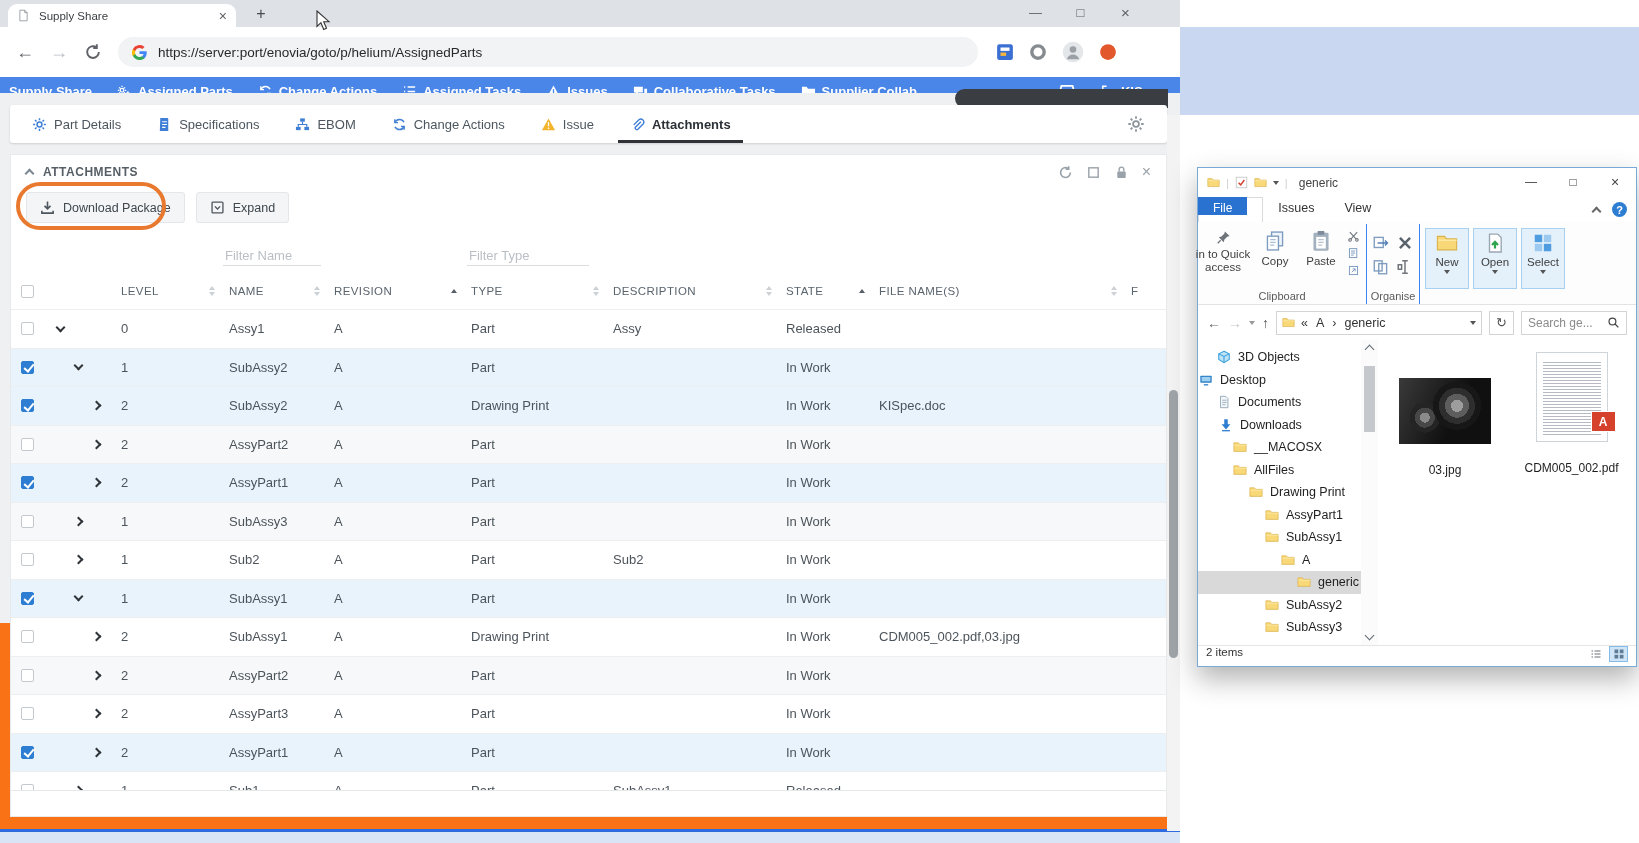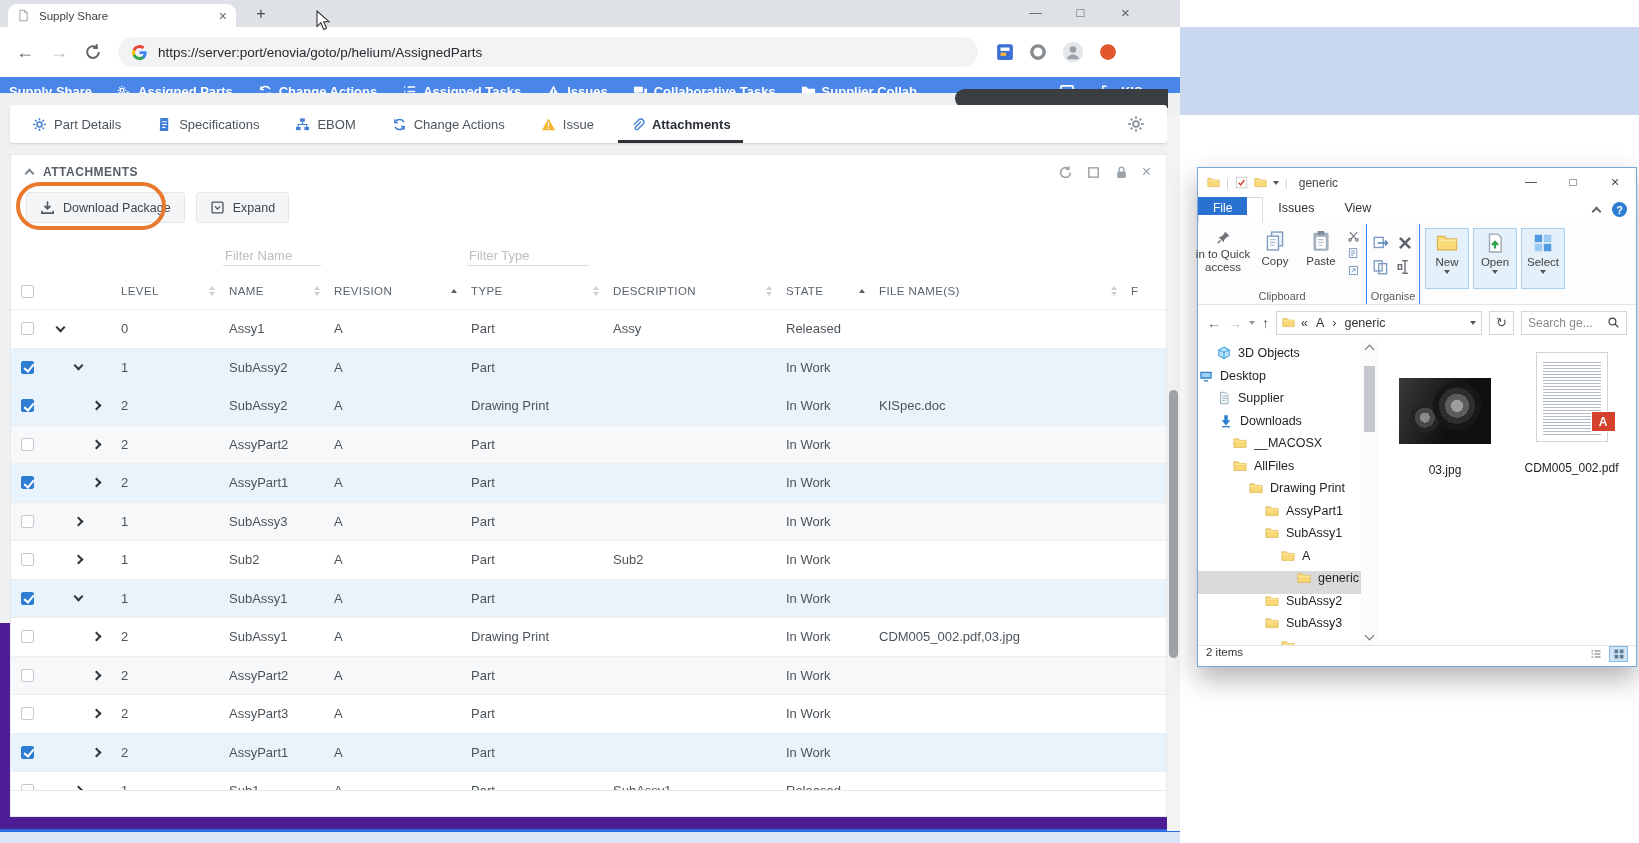--- a/index.html
+++ b/index.html
@@ -1,21 +1,21 @@
 <!DOCTYPE html>
 <html><head>
 <meta charset="utf-8">
 <style>
   * { box-sizing: border-box; margin: 0; padding: 0; }
   html,body { width:1639px; height:843px; overflow:hidden; background:#fff;
     font-family:"Liberation Sans", sans-serif; }
   .screen{ position:relative; width:1639px; height:843px; }
 
   
-  .browser{ position:absolute; left:0; top:0; width:1180px; height:843px; background:#4c1d95; z-index:2;}
+  .browser{ position:absolute; left:0; top:0; width:1180px; height:843px; background:#f97316; z-index:2;}
   .tabstrip{ position:relative; height:27px; background:#dee1e6; }
   .btab{ position:absolute; left:8px; top:4px; width:228px; height:23px; background:#fff;
     border-radius:9px 9px 0 0; display:flex; align-items:center; padding:0 9px; gap:9px; }
   .btab-title{ font-size:11.5px; color:#3c4043; flex:1; white-space:nowrap; overflow:hidden;}
   .tclose{ color:#5f6368; font-size:14px; line-height:1; cursor:default;}
   .newtab{ position:absolute; left:248px; top:2px; width:26px; height:23px; text-align:center;
     line-height:23px; color:#474a4e; font-size:16px;}
   .wc{ position:absolute; top:0; width:45px; height:26px; line-height:26px; text-align:center;
     color:#5f6368; font-size:13px;}
   .toolbar{ height:50px; background:#fff; display:flex; align-items:center; padding:0 16px; gap:16px;}
@@ -149,21 +149,21 @@
   .rbox{ width:25px; height:24px; border:1px solid #d4d4d4; display:grid; place-items:center;
     color:#555; font-size:13px;}
   .sbox{ width:106px; height:24px; border:1px solid #d4d4d4; display:flex; align-items:center;
     padding:0 6px; gap:4px;}
   .sbox input{ width:70px; border:none; outline:none; font-size:12px; color:#555;
     font-family:"Liberation Sans",sans-serif; background:transparent;}
   .sbox input::placeholder{ color:#8a8a8a;}
   .sbox .ic{ color:#444; width:13px; height:13px; margin-left:auto;}
   .e-body{ flex:1; display:flex; min-height:0;}
   .e-tree{ width:163px; padding-top:6px; overflow:hidden;}
-  .titem{ height:22.5px; display:flex; align-items:flex-start; gap:6px; font-size:12.5px; color:#1f1f1f;
+  .titem{ height:22.5px; display:flex; align-items:center; gap:6px; font-size:12.5px; color:#1f1f1f;
     white-space:nowrap;}
   .titem .ic{ width:16px; height:14px;}
   .tsel{ background:#d9d9d9;}
   .e-tscroll{ width:17px; background:#fbfbfb; position:relative; flex:none;}
   .tarrow{ position:absolute; left:5px; width:7px; height:7px; border-right:1.6px solid #5f6a72;
     border-bottom:1.6px solid #5f6a72;}
   .tarrow.up{ top:6px; transform:rotate(-135deg);}
   .tarrow.down{ bottom:6px; transform:rotate(45deg);}
   .tthumb{ position:absolute; left:3px; top:26px; width:11px; height:66px; background:#c5c8cc;}
   .e-files{ flex:1; position:relative;}
@@ -961,21 +961,21 @@
             </span>
             <span>Desktop</span>
           </div>
           <div class="titem" style="padding-left: 18px;">
             <span class="ic">
               <svg viewBox="0 0 16 16">
                 <path d="M4 1.5h6l2.5 2.5v10.5H4z" fill="#f2f6f9" stroke="#8ea3b3"></path>
                 <path d="M6 6h5M6 8.5h5M6 11h3.5" stroke="#8ea3b3" stroke-width="0.9"></path>
               </svg>
             </span>
-            <span>Supplier</span>
+            <span>Documents</span>
           </div>
           <div class="titem" style="padding-left: 20px;">
             <span class="ic">
               <svg viewBox="0 0 16 16">
                 <path d="M6 1.5h4V7h3L8 13 3 7h3z" fill="#2f7fd0"></path>
                 <path d="M3.5 14.5h9" stroke="#2f7fd0" stroke-width="1.5"></path>
               </svg>
             </span>
             <span>Downloads</span>
           </div>

